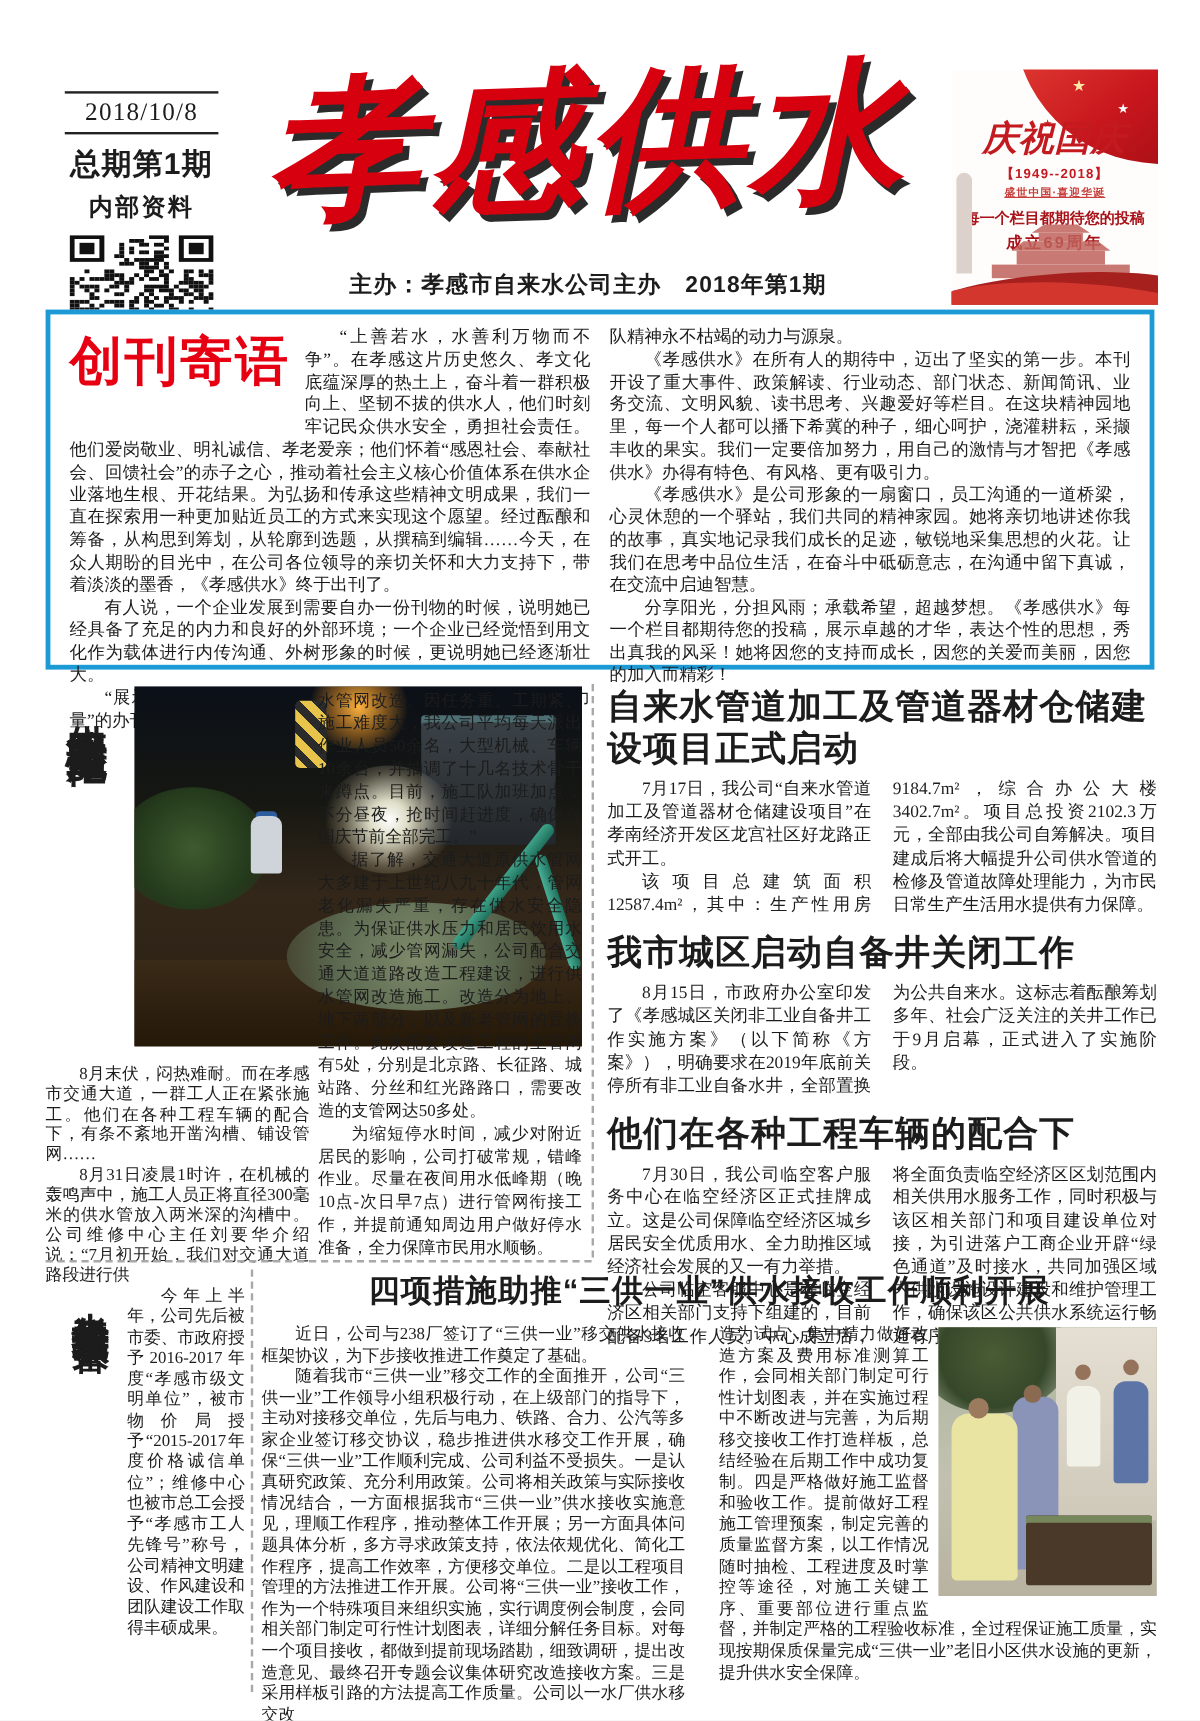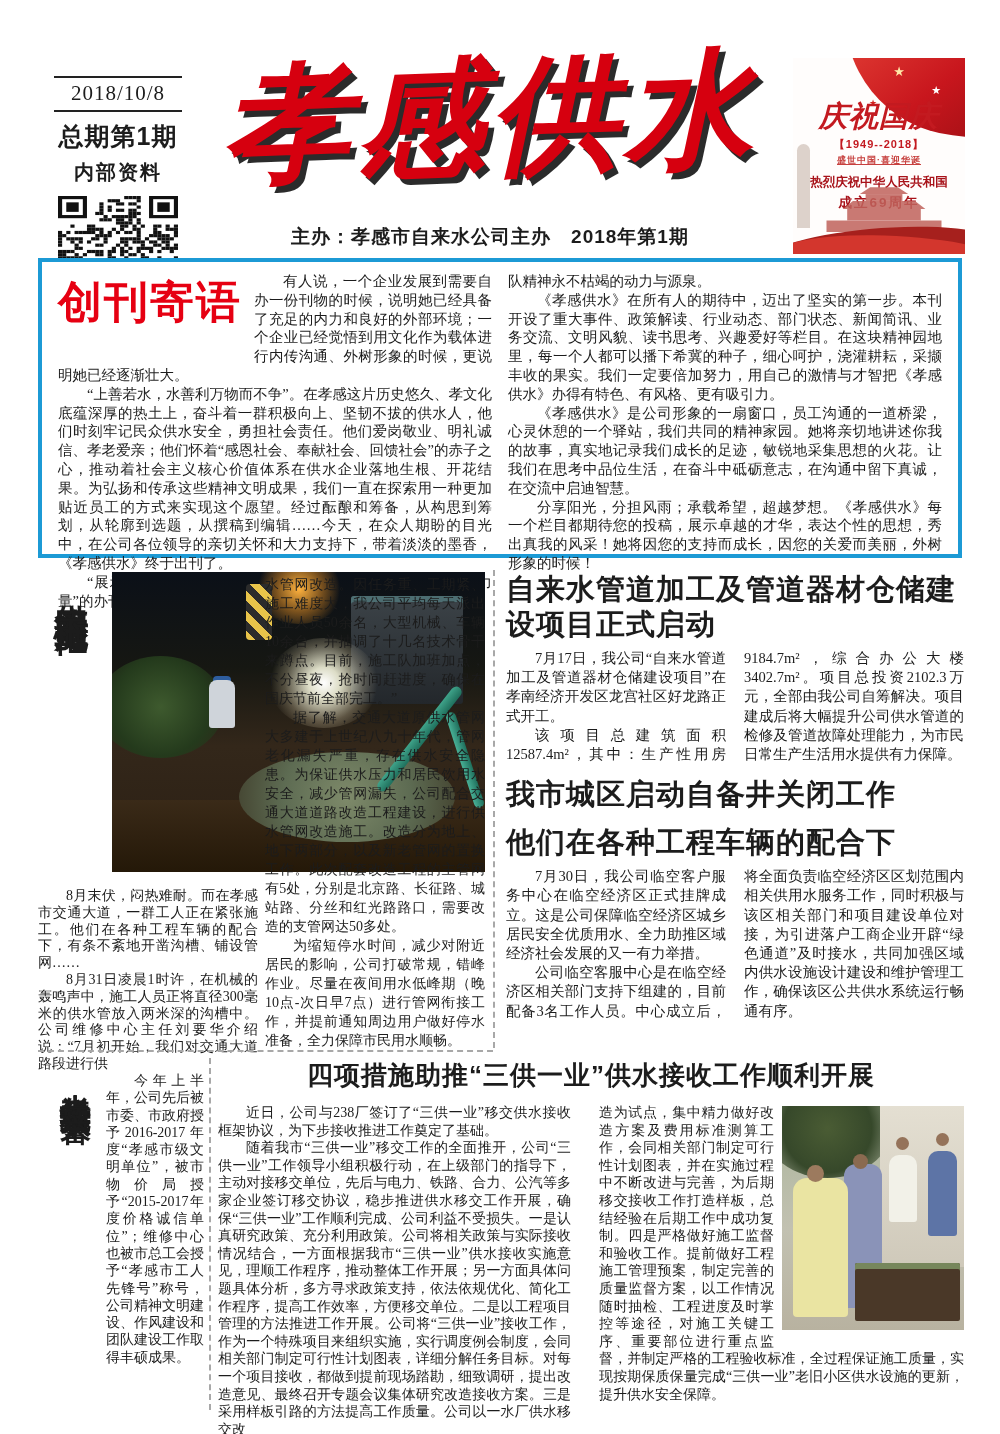--- a/index.html
+++ b/index.html
@@ -423,47 +423,47 @@
   <div class="masthead-sub sans">主办：孝感市自来水公司主办　2018年第1期</div>
 
   <div class="poster">
     <div class="p-ribbon"></div>
     <span class="p-star s1">★</span>
     <span class="p-star s2">★</span>
     <span class="p-star s3">★</span>
     <div class="p-title">庆祝国庆</div>
     <div class="p-years sans">【1949--2018】</div>
     <div class="p-tagline sans">盛世中国·喜迎华诞</div>
-    <div class="p-slogan1 sans">热烈庆祝中华人民共和国</div>
+    <div class="p-slogan1 sans">每一个栏目都期待您的投稿</div>
     <div class="p-slogan2 sans">成立69周年</div>
     <div class="p-pillar"></div>
     <svg class="p-building" viewBox="0 0 100 40" fill="#c0635c">
       <rect x="0" y="30" width="100" height="10"></rect>
       <rect x="18" y="20" width="64" height="10"></rect>
       <path d="M14,20 L86,20 L77,13 L23,13 Z"></path>
       <rect x="34" y="7" width="32" height="6"></rect>
       <path d="M29,7 L71,7 L62,1 L38,1 Z"></path>
     </svg>
     <div class="p-wave1"></div>
     <div class="p-wave2"></div>
   </div>
 
   <div class="foreword">
     <div class="fw-cols">
       <div class="fw-col">
         <div class="fw-title sans">创刊寄语</div>
+        <p>“上善若水，水善利万物而不争”。在孝感这片历史悠久、孝文化底蕴深厚的热土上，奋斗着一群积极向上、坚韧不拔的供水人，他们时刻牢记民众供水安全，勇担社会责任。他们爱岗敬业、明礼诚信、孝老爱亲；他们怀着“感恩社会、奉献社会、回馈社会”的赤子之心，推动着社会主义核心价值体系在供水企业落地生根、开花结果。为弘扬和传承这些精神文明成果，我们一直在探索用一种更加贴近员工的方式来实现这个愿望。经过酝酿和筹备，从构思到筹划，从轮廓到选题，从撰稿到编辑……今天，在众人期盼的目光中，在公司各位领导的亲切关怀和大力支持下，带着淡淡的墨香，《孝感供水》终于出刊了。</p>
         <p>有人说，一个企业发展到需要自办一份刊物的时候，说明她已经具备了充足的内力和良好的外部环境；一个企业已经觉悟到用文化作为载体进行内传沟通、外树形象的时候，更说明她已经逐渐壮大。</p>
-        <p>“上善若水，水善利万物而不争”。在孝感这片历史悠久、孝文化底蕴深厚的热土上，奋斗着一群积极向上、坚韧不拔的供水人，他们时刻牢记民众供水安全，勇担社会责任。他们爱岗敬业、明礼诚信、孝老爱亲；他们怀着“感恩社会、奉献社会、回馈社会”的赤子之心，推动着社会主义核心价值体系在供水企业落地生根、开花结果。为弘扬和传承这些精神文明成果，我们一直在探索用一种更加贴近员工的方式来实现这个愿望。经过酝酿和筹备，从构思到筹划，从轮廓到选题，从撰稿到编辑……今天，在众人期盼的目光中，在公司各位领导的亲切关怀和大力支持下，带着淡淡的墨香，《孝感供水》终于出刊了。</p>
         <p>“展示员工形象，促进业务交流，传播企业文化，凝聚团队力量”的办刊宗旨，将是《孝感供水》成为企业文化建设的主阵地和团</p>
       </div>
       <div class="fw-col">
         <p style="text-indent:0">队精神永不枯竭的动力与源泉。</p>
         <p>《孝感供水》在所有人的期待中，迈出了坚实的第一步。本刊开设了重大事件、政策解读、行业动态、部门状态、新闻简讯、业务交流、文明风貌、读书思考、兴趣爱好等栏目。在这块精神园地里，每一个人都可以播下希冀的种子，细心呵护，浇灌耕耘，采撷丰收的果实。我们一定要倍加努力，用自己的激情与才智把《孝感供水》办得有特色、有风格、更有吸引力。</p>
         <p>《孝感供水》是公司形象的一扇窗口，员工沟通的一道桥梁，心灵休憩的一个驿站，我们共同的精神家园。她将亲切地讲述你我的故事，真实地记录我们成长的足迹，敏锐地采集思想的火花。让我们在思考中品位生活，在奋斗中砥砺意志，在沟通中留下真诚，在交流中启迪智慧。</p>
-        <p>分享阳光，分担风雨；承载希望，超越梦想。《孝感供水》每一个栏目都期待您的投稿，展示卓越的才华，表达个性的思想，秀出真我的风采！她将因您的支持而成长，因您的关爱而美丽，外树形象的时候！</p>
+        <p>分享阳光，分担风雨；承载希望，超越梦想。《孝感供水》每一个栏目都期待您的投稿，展示卓越的才华，表达个性的思想，秀出真我的风采！她将因您的支持而成长，因您的关爱而美丽，因您的加入而精彩！</p>
       </div>
     </div>
   </div>
 
   <div class="vhead vhead1 sans">供水管网改造施工忙</div>
 
   <div class="photo1">
     <div class="ph1-glow"></div>
     <div class="ph1-truck"></div>
     <div class="ph1-hook"></div>
@@ -492,20 +492,23 @@
   <div class="right-col">
     <div class="r-article">
       <div class="ra-title sans">自来水管道加工及管道器材仓储建设项目正式启动</div>
       <div class="ra-body">
         <p>7月17日，我公司“自来水管道加工及管道器材仓储建设项目”在孝南经济开发区龙宫社区好龙路正式开工。</p>
         <p>该项目总建筑面积12587.4m²，其中：生产性用房9184.7m²，综合办公大楼3402.7m²。项目总投资2102.3万元，全部由我公司自筹解决。项目建成后将大幅提升公司供水管道的检修及管道故障处理能力，为市民日常生产生活用水提供有力保障。</p>
       </div>
     </div>
     <div class="r-article">
       <div class="ra-title sans">我市城区启动自备井关闭工作</div>
+      <div class="ra-body">
+        <p>8月15日，市政府办公室印发了《孝感城区关闭非工业自备井工作实施方案》（以下简称《方案》），明确要求在2019年底前关停所有非工业自备水井，全部置换为公共自来水。这标志着酝酿筹划多年、社会广泛关注的关井工作已于9月启幕，正式进入了实施阶段。</p>
+      </div>
     </div>
     <div class="r-article">
       <div class="ra-title sans">他们在各种工程车辆的配合下</div>
       <div class="ra-body">
         <p>7月30日，我公司临空客户服务中心在临空经济区正式挂牌成立。这是公司保障临空经济区城乡居民安全优质用水、全力助推区域经济社会发展的又一有力举措。</p>
         <p>公司临空客服中心是在临空经济区相关部门支持下组建的，目前配备3名工作人员。中心成立后，将全面负责临空经济区区划范围内相关供用水服务工作，同时积极与该区相关部门和项目建设单位对接，为引进落户工商企业开辟“绿色通道”及时接水，共同加强区域内供水设施设计建设和维护管理工作，确保该区公共供水系统运行畅通有序。</p>
       </div>
     </div>
   </div>
 

